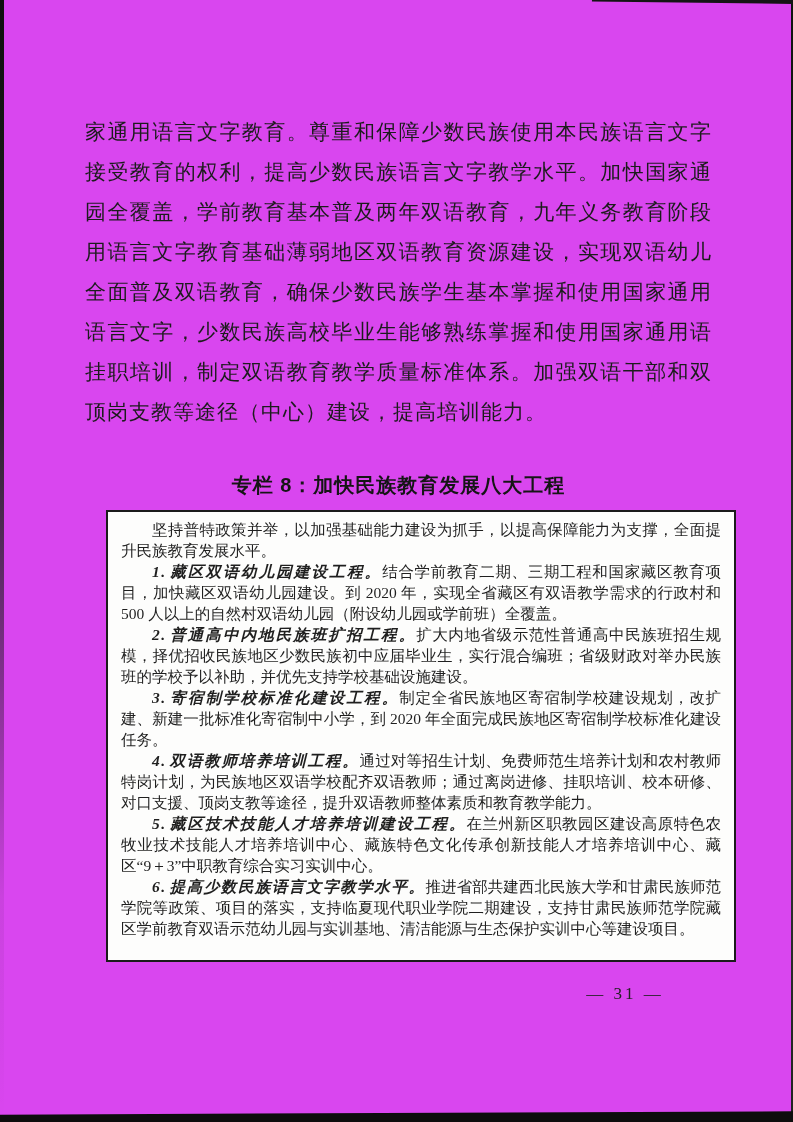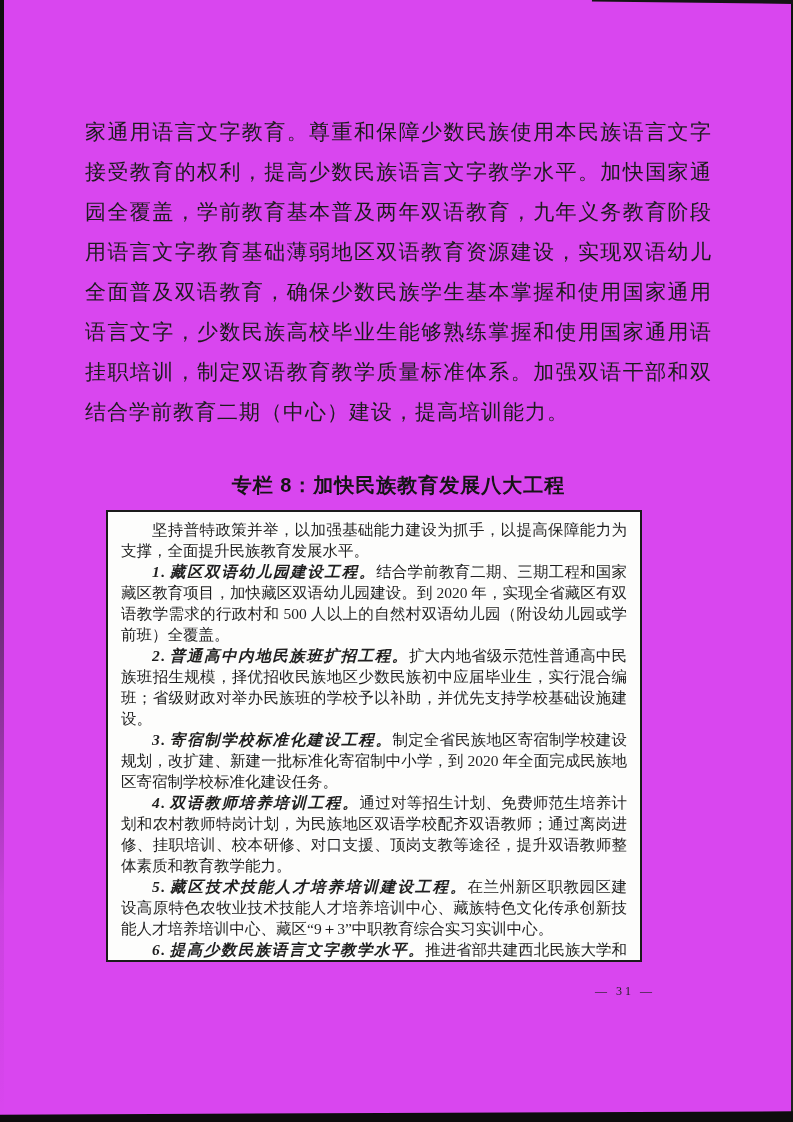--- a/index.html
+++ b/index.html
@@ -48,21 +48,21 @@
   .panel-heading {
     position: absolute; left: 85px; top: 472px; width: 627px;
     text-align: center;
     font-family: "Liberation Sans", "DejaVu Sans", sans-serif;
     font-weight: bold; font-size: 20px; letter-spacing: 1px;
     color: #151515;
   }
 
   
   .panel {
-    position: absolute; left: 106px; top: 510px; width: 536px; height: 452px;
+    position: absolute; left: 106px; top: 510px; width: 630px; height: 452px;
     box-sizing: border-box;
     border: 2px solid #1b1b1b;
     padding: 7px 13px 0 13px;
     background: #fdfdfc;
     font-family: "Liberation Serif", "DejaVu Serif", serif;
     font-size: 15.5px; line-height: 21px;
     overflow: hidden;
     color: #1f1f1f;
   }
   .panel p {
@@ -70,41 +70,41 @@
     text-align: justify;
   }
   .item-heading { font-style: italic; font-weight: 600; letter-spacing: 1.5px; }
   .item-num { margin-right: 3px; }
 
   
   .page-number {
     position: absolute; top: 984px; left: 557px; width: 136px;
     text-align: center;
     font-family: "Liberation Serif", "DejaVu Serif", serif;
-    font-size: 12px; letter-spacing: 3px; color: #222;
+    font-size: 17px; letter-spacing: 3px; color: #222;
   }
 </style>
 </head>
 <body>
 
 <div class="page">
 
   <div class="edge-left"></div>
   <div class="edge-right"></div>
   <div class="edge-topright"></div>
 
   <div class="body-text">
     <div class="body-line">家通用语言文字教育。尊重和保障少数民族使用本民族语言文字</div>
     <div class="body-line">接受教育的权利，提高少数民族语言文字教学水平。加快国家通</div>
     <div class="body-line">园全覆盖，学前教育基本普及两年双语教育，九年义务教育阶段</div>
     <div class="body-line">用语言文字教育基础薄弱地区双语教育资源建设，实现双语幼儿</div>
     <div class="body-line">全面普及双语教育，确保少数民族学生基本掌握和使用国家通用</div>
     <div class="body-line">语言文字，少数民族高校毕业生能够熟练掌握和使用国家通用语</div>
     <div class="body-line">挂职培训，制定双语教育教学质量标准体系。加强双语干部和双</div>
-    <div class="body-line last">结合学前教育二期（中心）建设，提高培训能力。</div>
+    <div class="body-line last">顶岗支教等途径（中心）建设，提高培训能力。</div>
   </div>
 
   <div class="panel-heading">专栏 8：加快民族教育发展八大工程</div>
 
   <div class="panel">
     <p>坚持普特政策并举，以加强基础能力建设为抓手，以提高保障能力为支撑，全面提升民族教育发展水平。</p>
 
     <p><span class="item-heading"><span class="item-num">1.</span><span>藏区双语幼儿园建设工程。</span></span><span>结合学前教育二期、三期工程和国家藏区教育项目，加快藏区双语幼儿园建设。到 2020 年，实现全省藏区有双语教学需求的行政村和 500 人以上的自然村双语幼儿园（附设幼儿园或学前班）全覆盖。</span></p>
 
     <p><span class="item-heading"><span class="item-num">2.</span><span>普通高中内地民族班扩招工程。</span></span><span>扩大内地省级示范性普通高中民族班招生规模，择优招收民族地区少数民族初中应届毕业生，实行混合编班；省级财政对举办民族班的学校予以补助，并优先支持学校基础设施建设。</span></p>

